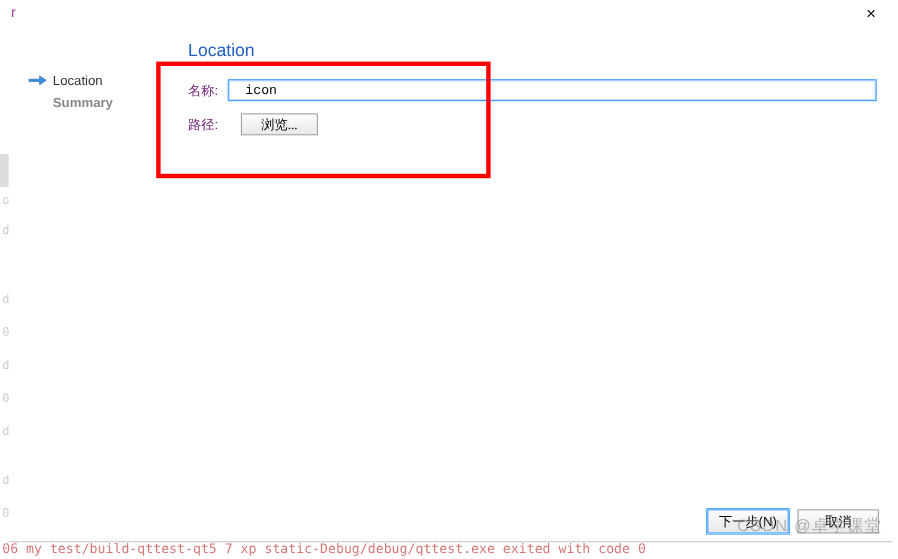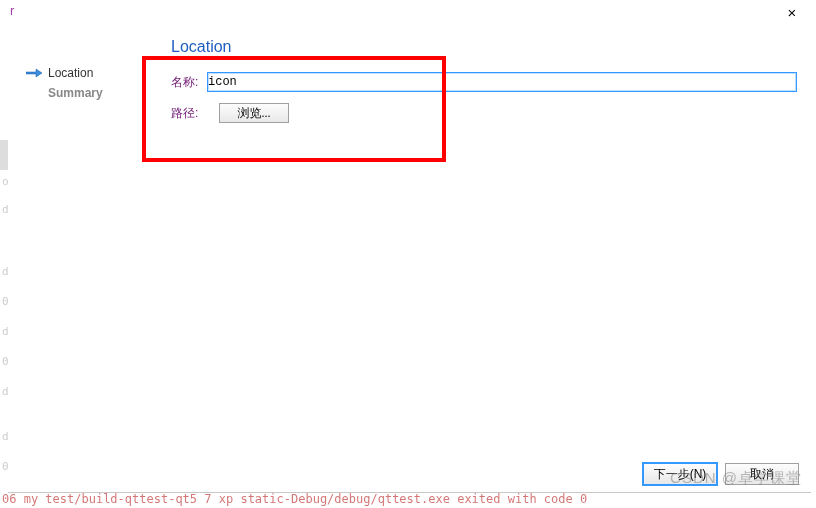--- a/index.html
+++ b/index.html
@@ -96,21 +96,21 @@
       width: 36px;
       text-align: left;
       font-size: 12px;
       color: #701a75;
       padding-right: 4px;
     }
     .text-input {
       flex: 1;
       height: 20px;
       border: 1px solid #7a7a7a;
-      padding: 0 0;
+      padding: 0 15px;
       font-size: 12px;
       font-family: Consolas, "Courier New", monospace;
       background: #fff;
       outline: none;
     }
     .text-input.focused {
       border: 1px solid #3399ff;
       box-shadow: 0 0 0 1px rgba(51,153,255,0.3) inset;
     }
     .browse-btn {

